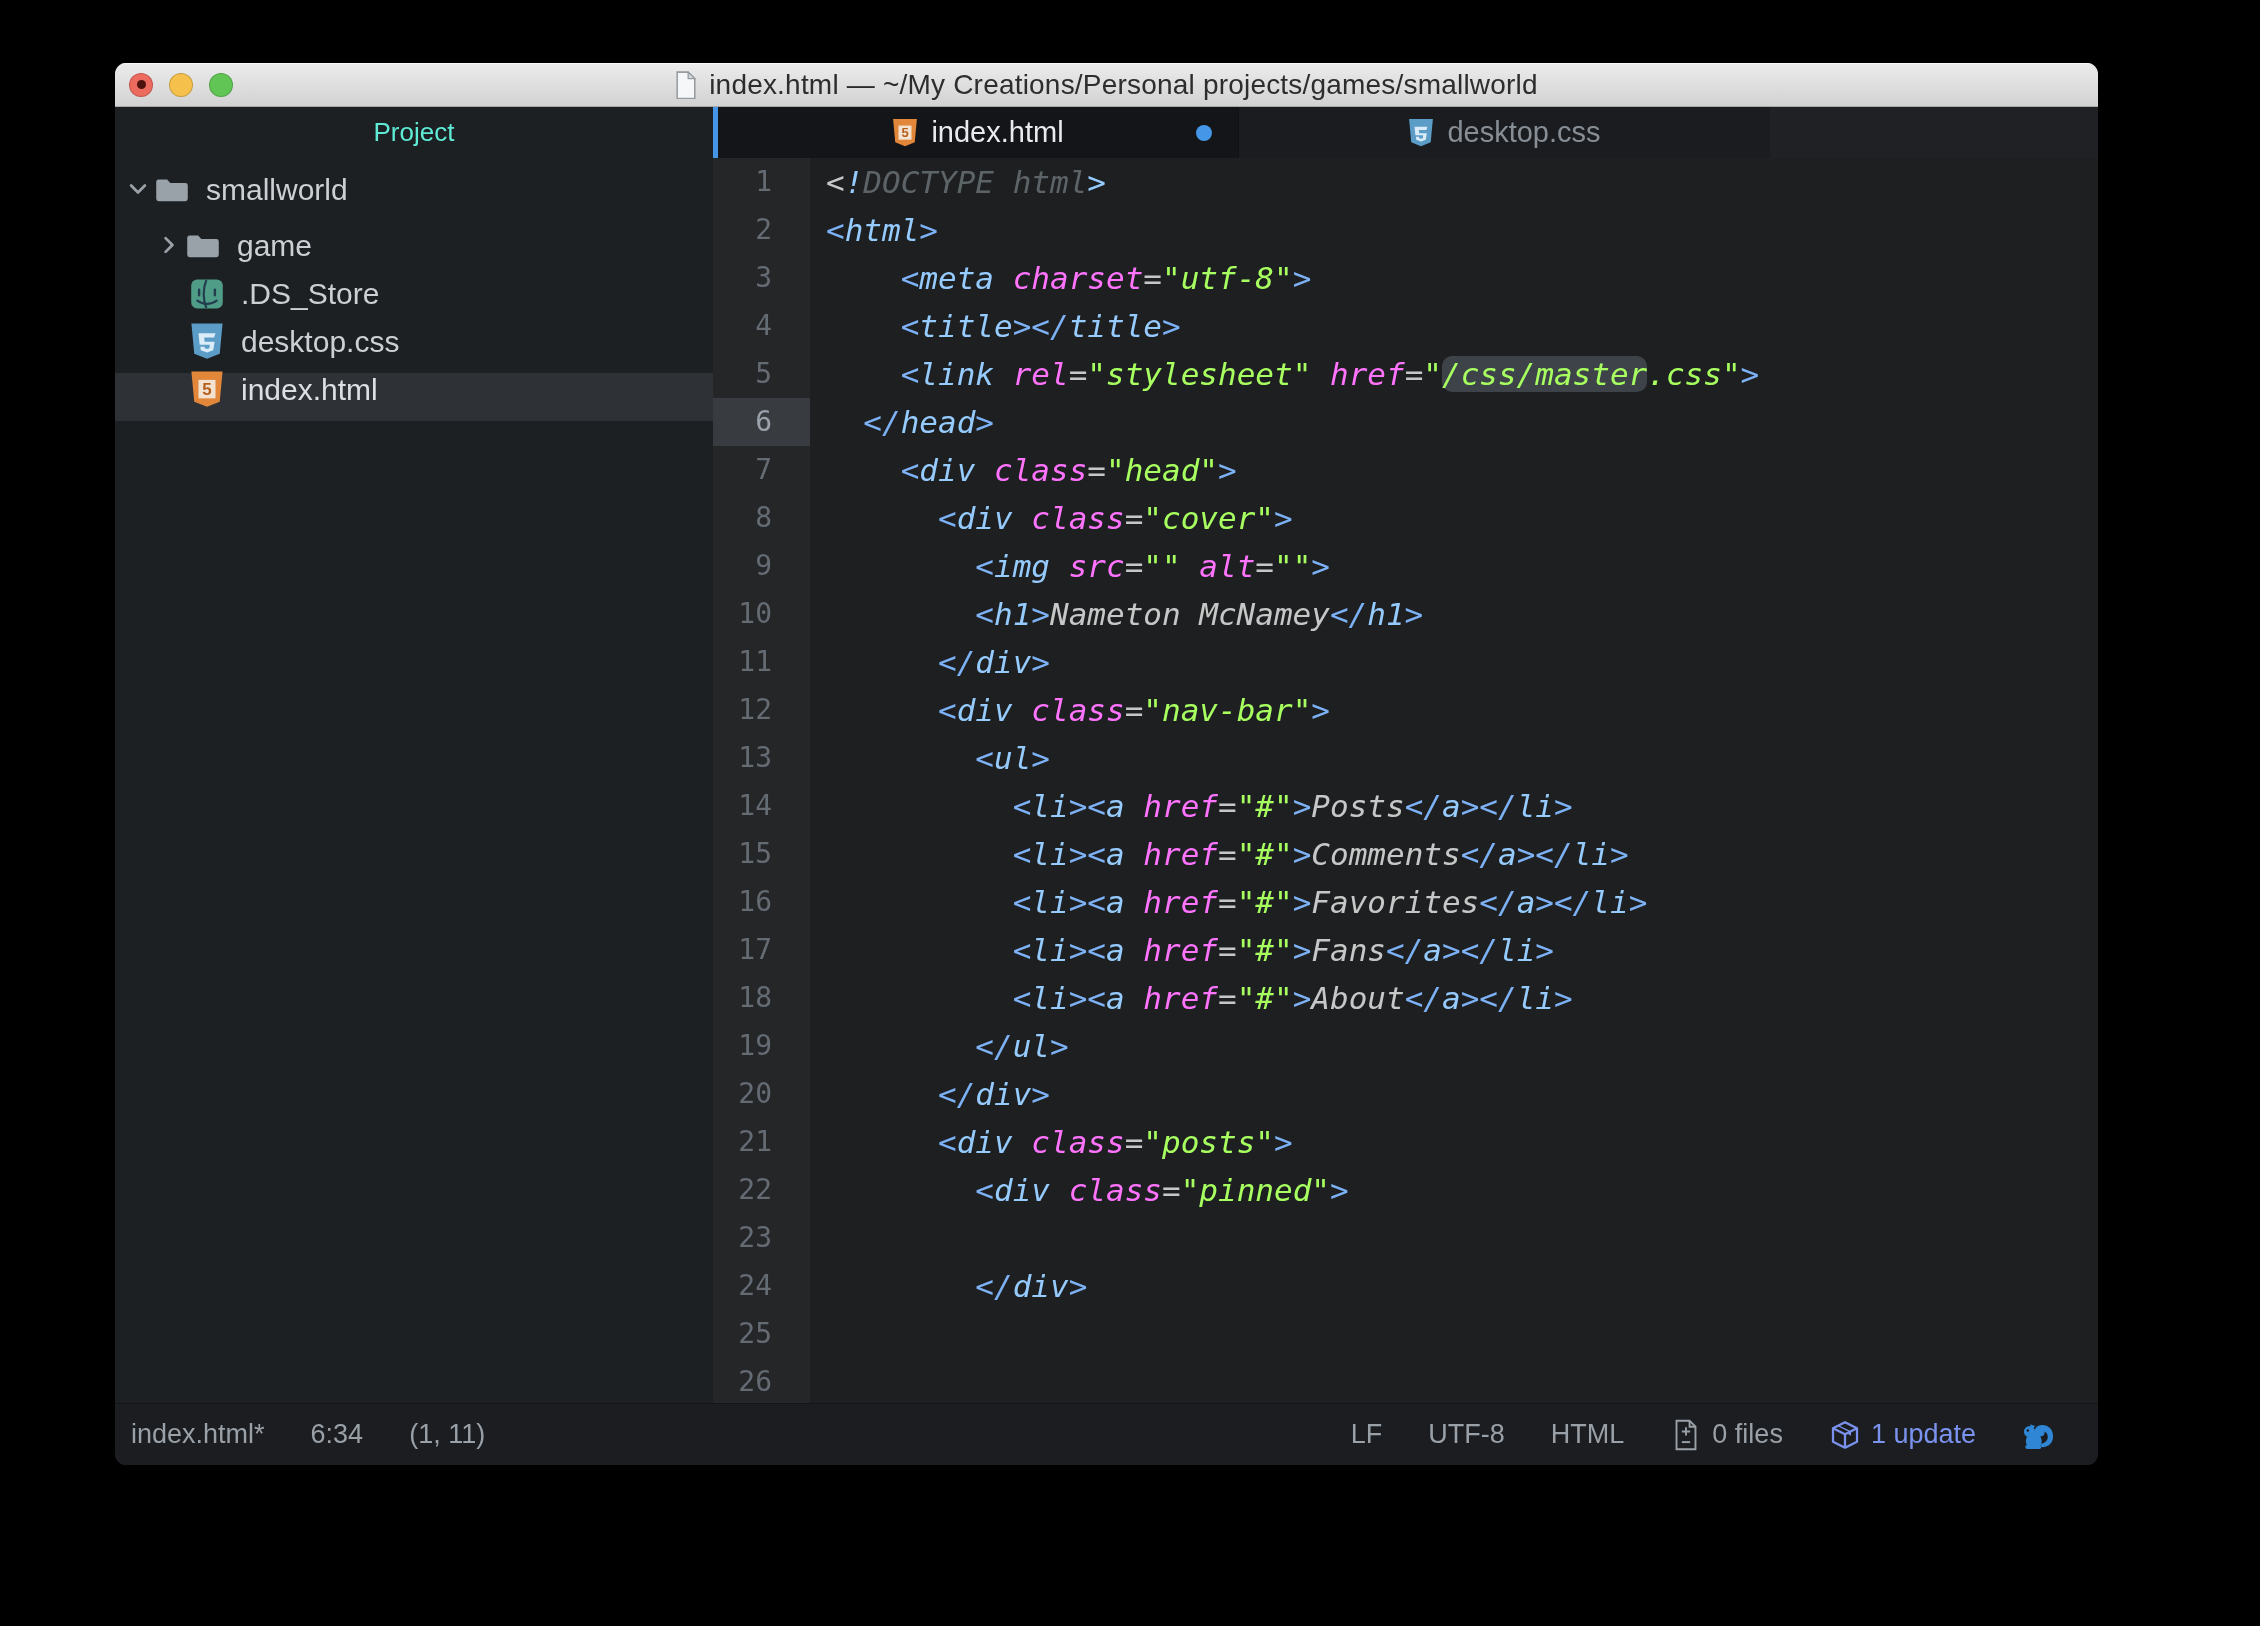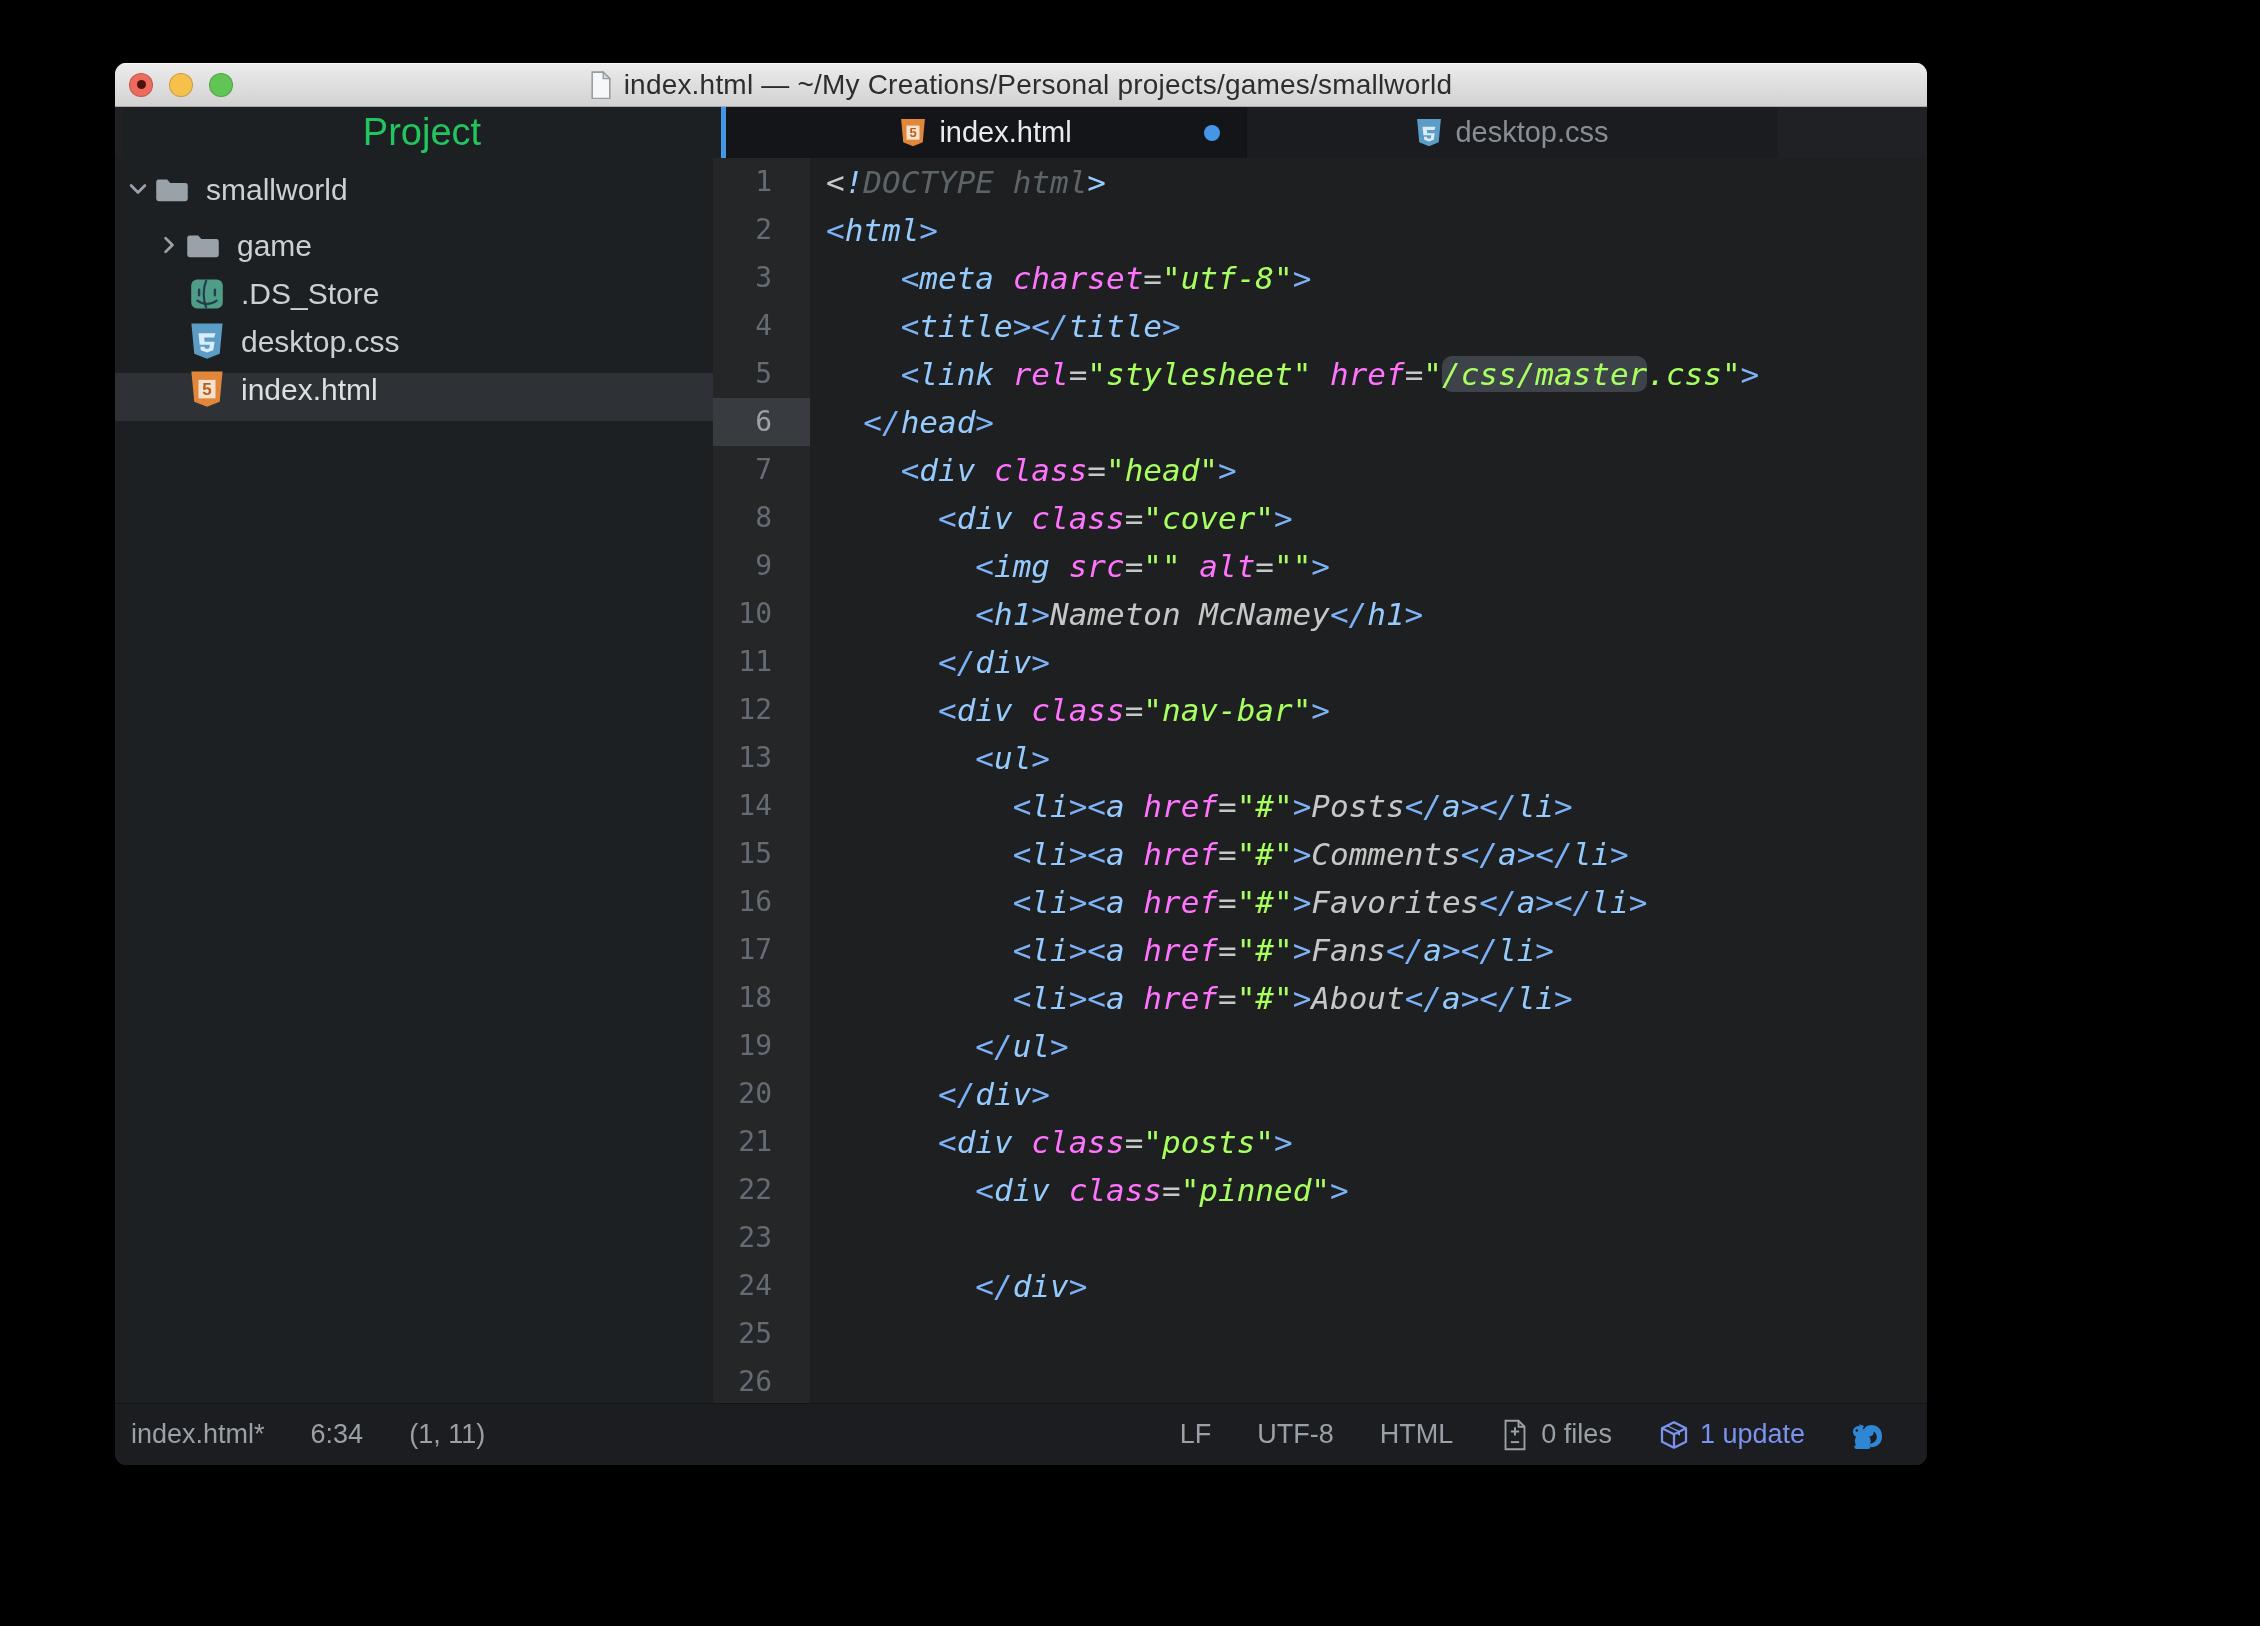--- a/index.html
+++ b/index.html
@@ -1,19 +1,19 @@
 <!DOCTYPE html>
 <html style="--accent-blue: #4596e6; --update-blue: #7b93ef; --squirrel-blue: #2e86d4; --code-plain: #c5c8c6; --code-tag: #96cbfe; --code-punct: #7db1f5; --code-attr: #ff73fd; --code-string: #a8ff60; --code-dim: #5d6468; --selection-bg: #3e4349; --editor-bg: #1d1f21; --gutter-bg: #242628; --gutter-active-bg: #383c41; --sidebar-bg: #1d2023; --sidebar-selected-bg: #2e3236; --tabbar-bg: #1f2124; --tab-active-bg: #131518; --tab-inactive-bg: #1a1c1f; --statusbar-bg: #1b1d20; --traffic-close: #ed6a5f; --traffic-minimize: #f5c04c; --traffic-zoom: #61c555; --html5-orange: #e2873a; --css3-blue: #5b9dc6; --finder-teal: #4f9d86; --folder-gray: #99a1a9;"><head>
 <meta charset="utf-8">
 <style>
   * { margin:0; padding:0; box-sizing:border-box; }
   html,body { width:2260px; height:1626px; background:#000; overflow:hidden;
               font-family:"Liberation Sans", sans-serif; }
 
-  .window { position:absolute; left:115px; top:63px; width:1812px; height:1402px;
+  .window { position:absolute; left:115px; top:63px; width:1983px; height:1402px;
             border-radius:11px; overflow:hidden; background:var(--editor-bg,#1d1f21);
             box-shadow:0 22px 60px rgba(0,0,0,.65); display:flex; flex-direction:column; }
 
   
   .titlebar { height:44px; flex:0 0 44px; position:relative;
               background:linear-gradient(#ececec,#d2d2d2);
               border-bottom:1px solid #a9a9a9;
               box-shadow:inset 0 1px 0 rgba(255,255,255,.7);
               display:flex; align-items:center; justify-content:center; }
   .traffic { position:absolute; left:14px; top:0; height:100%; display:flex; align-items:center; gap:16px; }
@@ -24,21 +24,21 @@
   .light.zoom  { background:var(--traffic-zoom,#61c555); }
   .light.close .edited-dot { width:9px; height:9px; border-radius:50%; background:#4e120c; }
   .title-wrap { display:flex; align-items:center; gap:12px; }
   .proxy-icon { width:22px; height:28px; display:inline-block; }
   .window-title { font-size:28px; color:#2d2d2d; letter-spacing:.2px; }
 
   
   .toprow { height:51px; flex:0 0 51px; display:flex; background:var(--tabbar-bg,#1f2124); }
   .project-header { width:598px; flex:0 0 598px; background:var(--sidebar-bg,#1d2023);
                     display:flex; align-items:center; justify-content:center;
-                    font-size:38px; color:#22c55e;margin-left:8px; }
+                    font-size:26px; color:#5eead4; }
   .pane-accent { width:5px; flex:0 0 5px; background:var(--accent-blue,#4596e6); }
   .tabbar { flex:1; display:flex; }
   .tab { height:100%; display:flex; align-items:center; justify-content:center; gap:13px;
          position:relative; font-size:29px; }
   .tab.active { width:520px; flex:0 0 520px; background:var(--tab-active-bg,#131518); color:#e8eaec; }
   .tab.inactive { width:532px; flex:0 0 532px; background:var(--tab-inactive-bg,#1a1c1f);
                   color:#878e95; border-left:1px solid #101214; }
   .tab .ficon { width:26px; height:30px; }
   .modified-dot { position:absolute; right:26px; top:50%; transform:translateY(-50%);
                   width:16px; height:16px; border-radius:50%; background:var(--accent-blue,#4596e6); }

